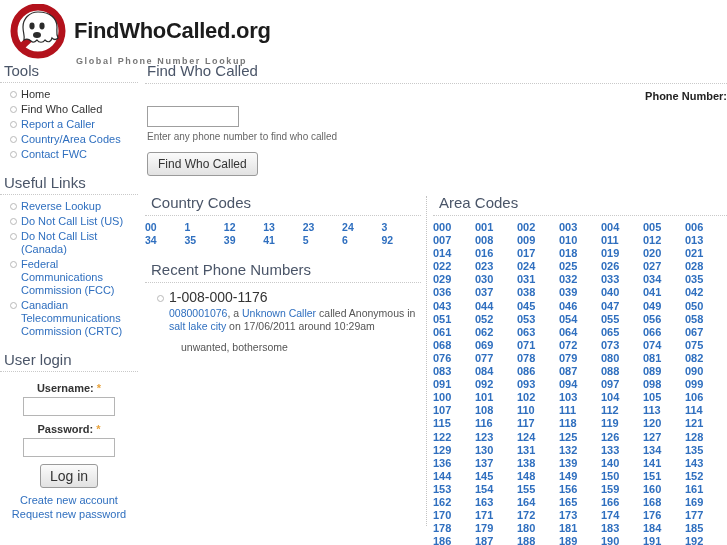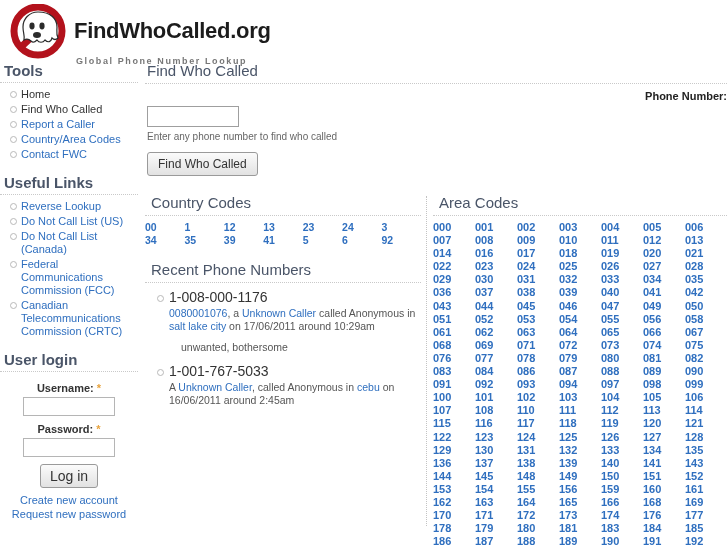--- a/index.html
+++ b/index.html
@@ -28,21 +28,21 @@
   }
 
   
   .cols { position: relative; }
   .sidebar { position: absolute; left: 0; top: 0; width: 138px; }
   .content { position: absolute; left: 145px; top: 0; width: 582px; }
 
   
   .block { margin-bottom: 12px; }
   .block-title {
-    font-size: 15px; color: #4a5568; font-weight: bold;
+    font-size: 15px; color: #4a5568; font-weight: normal;
     padding: 0 0 3px 4px; margin: 0 0 4px 0;
     border-bottom: 1px dotted #c9c9c9;
   }
   ul.menu { list-style: none; margin: 0; padding: 0 0 0 10px; }
   ul.menu li {
     position: relative; padding: 1px 0 1px 11px; line-height: 13px; font-size: 11px;
   }
   ul.menu li .bullet {
     position: absolute; left: 0; top: 4px;
     width: 5px; height: 5px; border: 1px solid #b9b9b9; border-radius: 50%;
@@ -264,25 +264,20 @@
               <a class="code" href="#">92</a>
             </div>
 
           <h2 class="sec-title" style="margin-top:14px;">Recent Phone Numbers</h2>
           <ul class="recent">
               <li>
                 <span class="bullet"></span>
                 <a class="rec-number" href="#">1-008-000-1176</a>
                 <div class="rec-desc"><a href="#">0080001076</a>, a <a href="#">Unknown Caller</a> called Anonymous in <a href="#">salt lake city</a> on 17/06/2011 around 10:29am</div>
                 <div class="rec-note">unwanted, bothersome</div>
-              </li>
-              <li>
-                <span class="bullet"></span>
-                <a class="rec-number" href="#">1-001-767-5033</a>
-                <div class="rec-desc">A <a href="#">Unknown Caller</a>, called Anonymous in <a href="#">cebu</a> on 16/06/2011 around 2:45am</div>
               </li>
             </ul>
         </div>
 
         <div class="lower-right">
           <h2 class="sec-title">Area Codes</h2>
           <div class="codes-grid area-grid">
               <a class="code" href="#">000</a>
               <a class="code" href="#">001</a>
               <a class="code" href="#">002</a>

